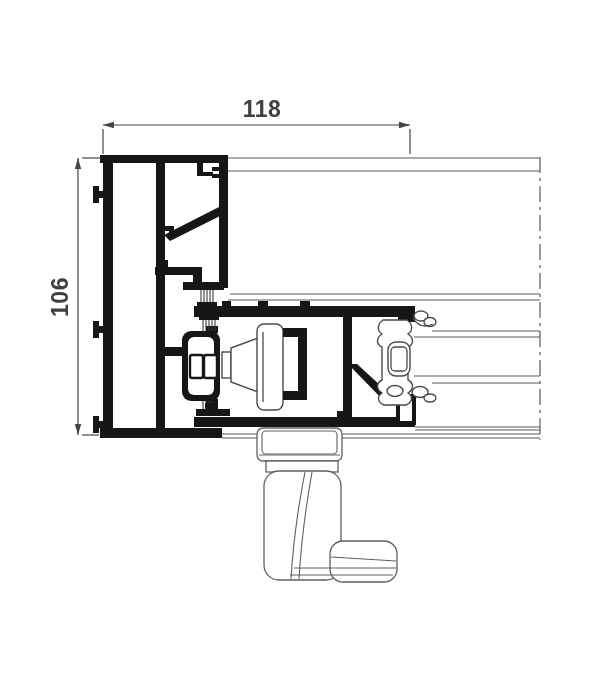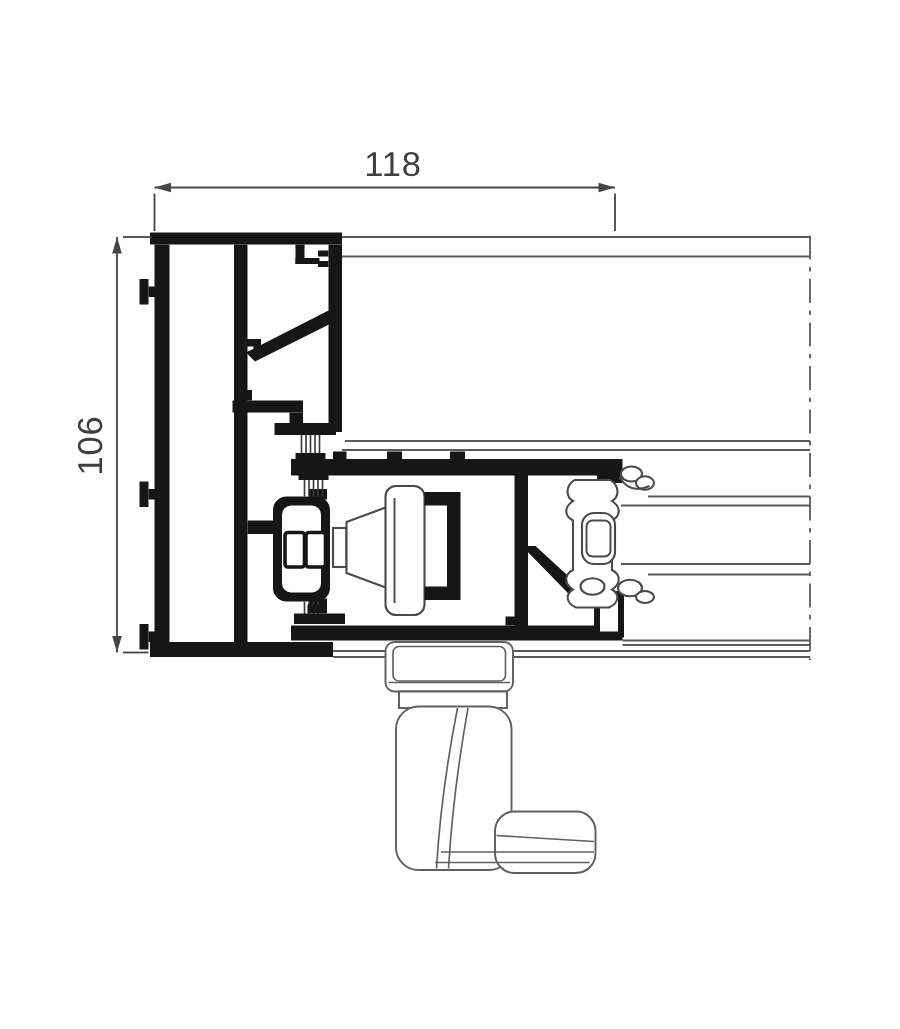--- a/index.html
+++ b/index.html
@@ -7,20 +7,21 @@
     padding: 0;
     background: #ffffff;
     font-family: "Liberation Sans", sans-serif;
   }
   .canvas {
     position: relative;
     width: 600px;
     height: 600px;
     background: #ffffff;
     overflow: hidden;
+    font-weight: bold;
   }
   svg { display: block; }
   .dim-text {
     font-family: "Liberation Sans", sans-serif;
     font-size: 23px;
     fill: #3f3f3f;
     letter-spacing: 0.5px;
   }
   .dim-stroke { stroke: #454545; stroke-width: 1.2; fill: none; }
   .dim-fill   { fill: #454545; stroke: none; }

